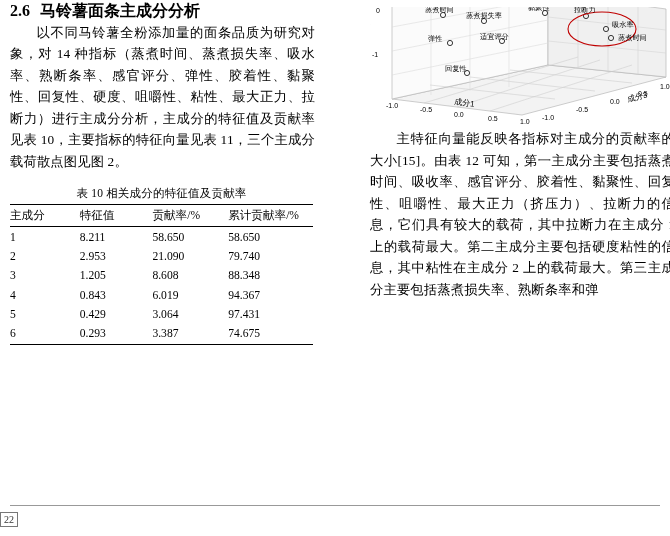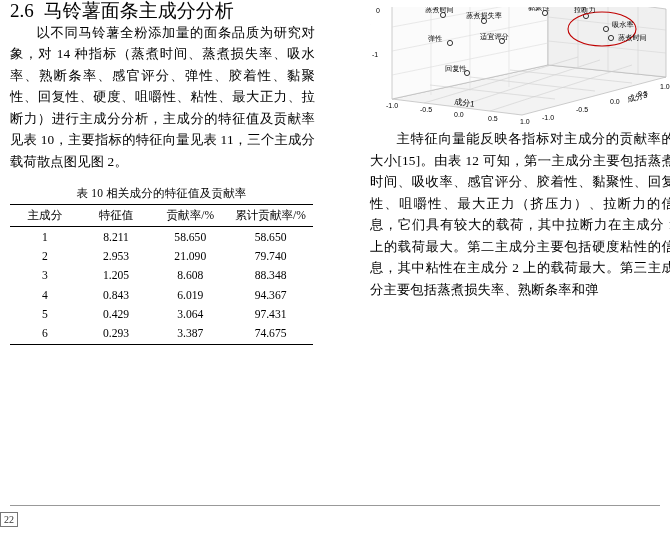--- a/index.html
+++ b/index.html
@@ -32,23 +32,23 @@
     margin: 0 0 0 0;
     font-size: 13.3px;
     line-height: 21.5px;
     text-align: justify;
     text-justify: inter-ideograph;
     letter-spacing: 0.15px;
   }
   p.indent { text-indent: 2em; }
 
   .sec-head {
-    font-size: 19px;
+    font-size: 16px;
     line-height: 21.5px;
-    font-weight: normal;
+    font-weight: bold;
     margin: 0;
   }
   .sec-head .num {
     font-family: "Liberation Serif", serif;
     margin-right: 10px;
   }
 
   
   .table-block {
     margin-top: 14px;
@@ -60,21 +60,21 @@
     font-weight: normal;
     margin-bottom: 3px;
     letter-spacing: 0.2px;
   }
   table.tbl {
     border-collapse: collapse;
     width: 100%;
     font-size: 11.6px;
   }
   table.tbl th, table.tbl td {
-    text-align: center;
+    text-align: left;
     padding: 3.2px 0;
     font-weight: normal;
   }
   table.tbl thead th {
     border-top: 1.1px solid #000;
     border-bottom: 0.8px solid #000;
     font-size: 11.6px;
   }
   table.tbl tbody tr:last-child td {
     border-bottom: 1.1px solid #000;

